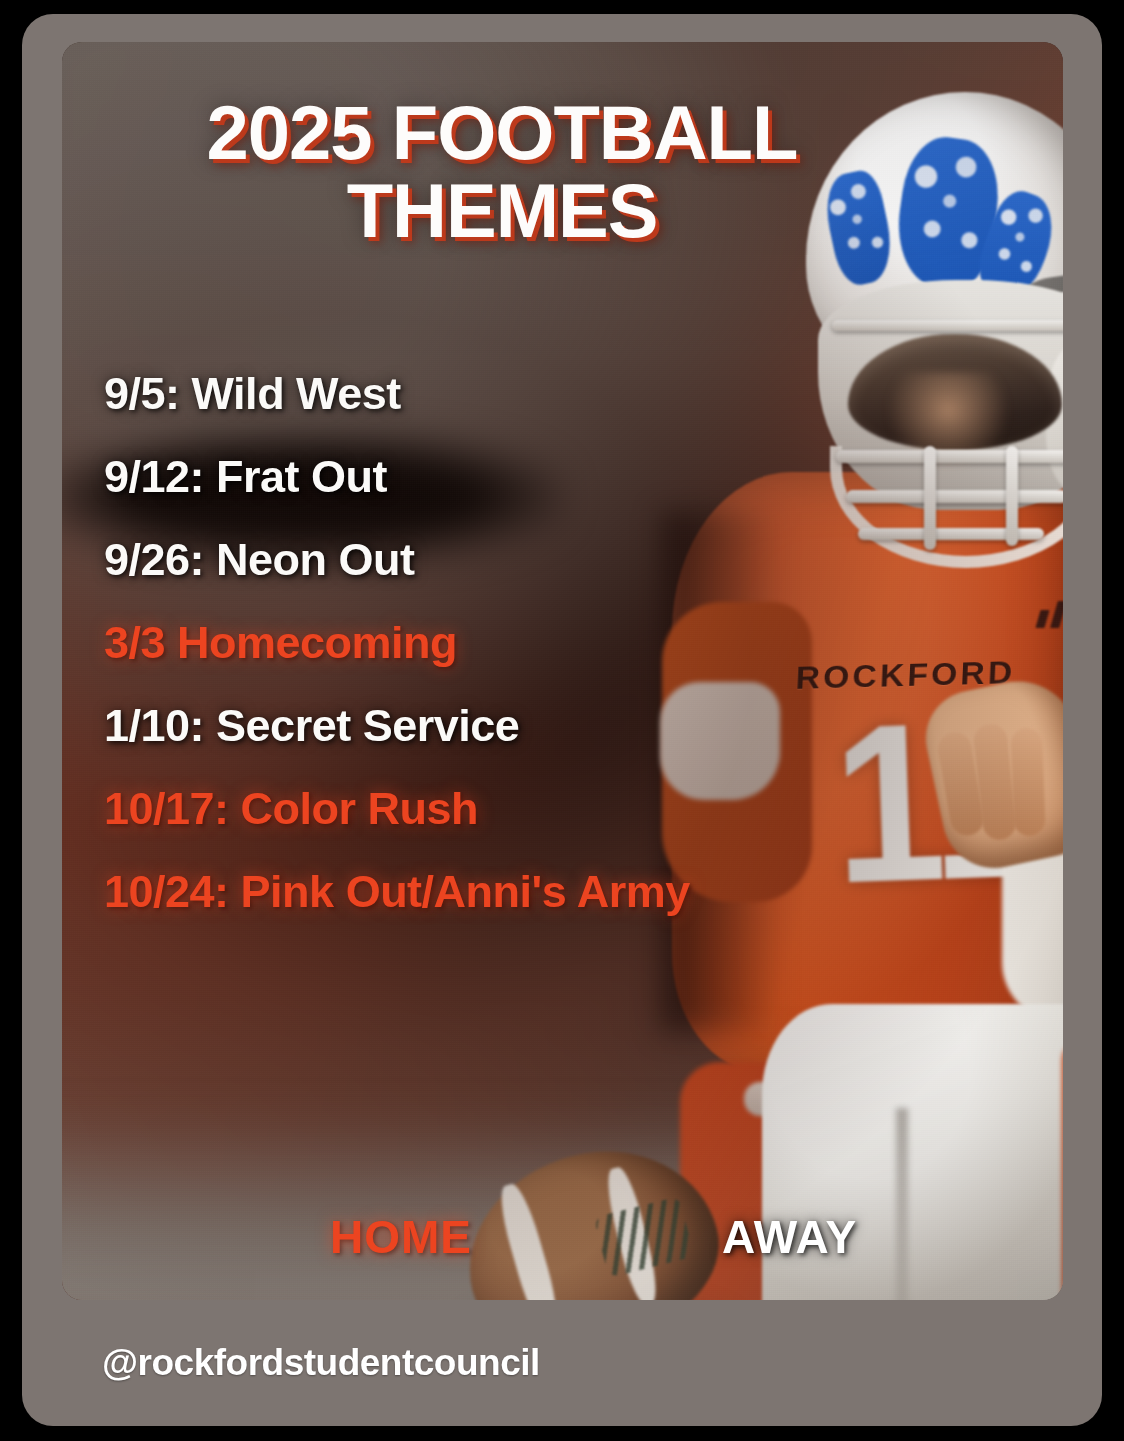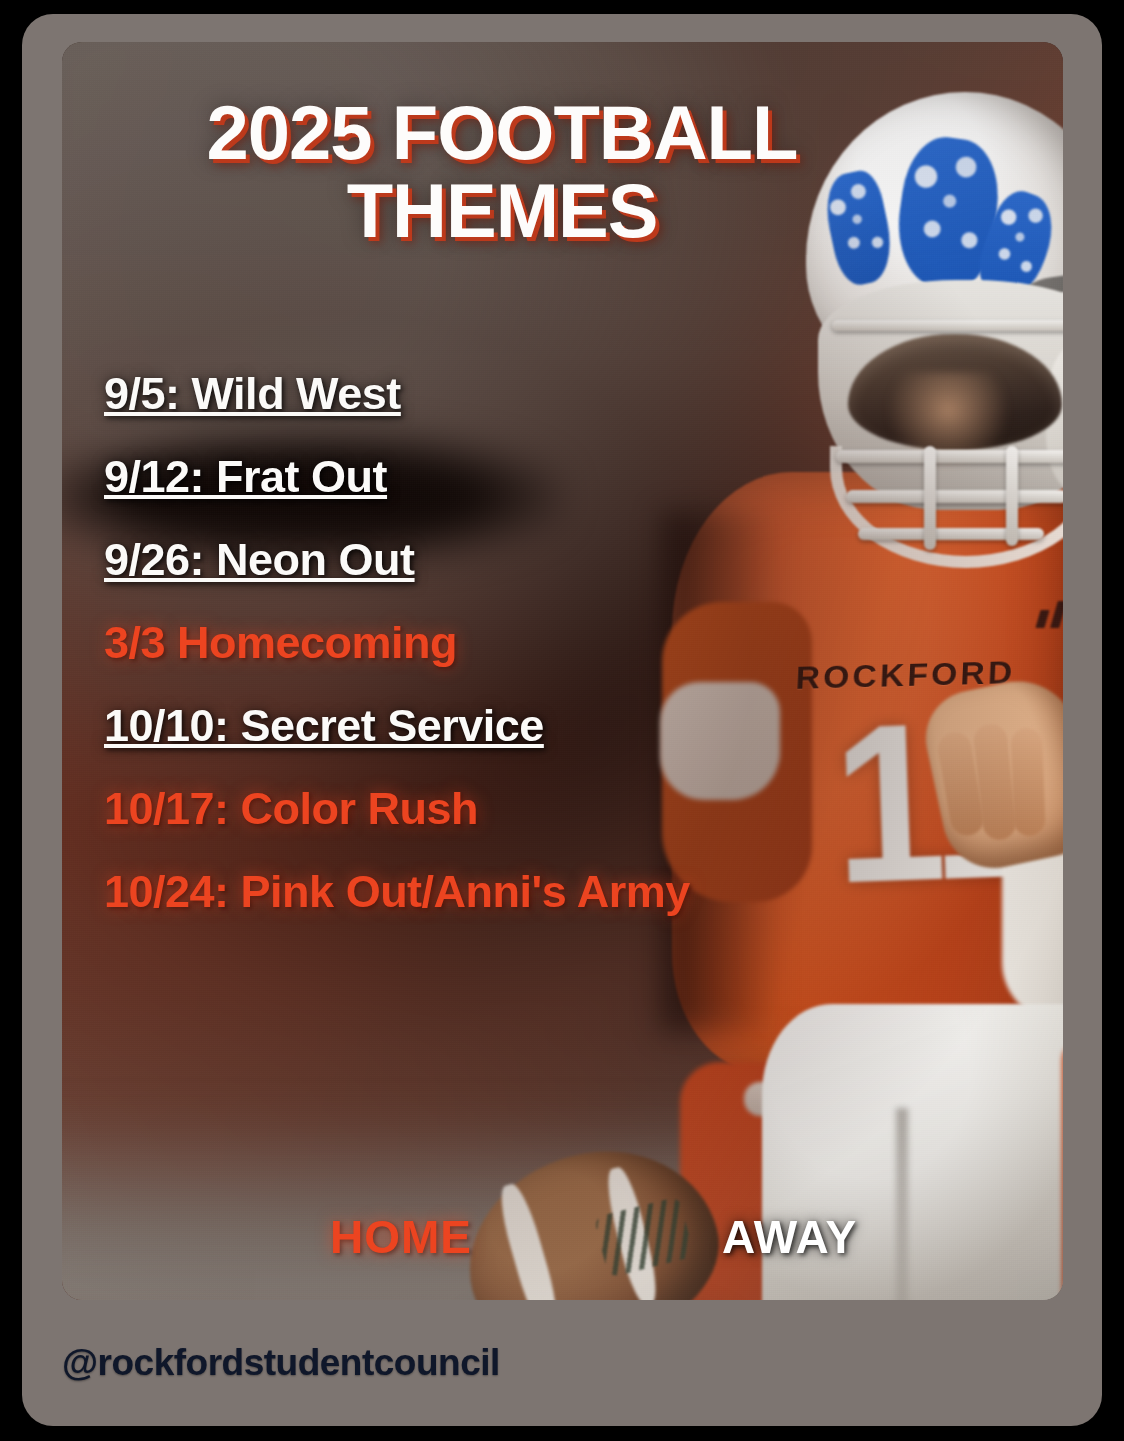--- a/index.html
+++ b/index.html
@@ -323,21 +323,20 @@
     letter-spacing:-.5px;
     white-space:nowrap;
   }
   .theme-row.home {
     color:#ec4420;
     text-shadow:0 0 16px rgba(236,68,32,.55), 2px 2px 4px rgba(40,6,0,.6);
   }
   .theme-row.away {
     color:#fbfaf8;
     text-shadow:0 0 14px rgba(0,0,0,.55), 2px 2px 5px rgba(0,0,0,.7);
-    text-decoration:underline;
   }
 
   #legend {
     position:absolute; left:62px; top:1168px; width:900px; height:62px;
   }
   .legend-item {
     position:absolute;
     font-family:"Liberation Sans", sans-serif;
     font-weight:700; font-size:46px; letter-spacing:1px;
   }
@@ -355,22 +354,23 @@
 
   
   #footer {
     position:absolute;
     left:40px; top:1314px; width:1001px; height:70px;
     display:flex; align-items:center;
   }
   #handle {
     font-family:"Liberation Sans", sans-serif;
     font-weight:700; font-size:37px; letter-spacing:-.5px;
-    color:#0f172a;
+    color:#ffffff;
     text-shadow:0 1px 2px rgba(0,0,0,.35);
+    margin-left:40px;
   }
 </style>
 </head>
 <body>
 
 <div id="card">
 
   <div id="photo">
 
     <div class="bg-base"></div>
@@ -448,21 +448,21 @@
         <div class="theme-row away">
           <span>9/12: Frat Out</span>
         </div>
         <div class="theme-row away">
           <span>9/26: Neon Out</span>
         </div>
         <div class="theme-row home">
           <span>3/3 Homecoming</span>
         </div>
         <div class="theme-row away">
-          <span>10/10: Secret Service</span>
+          <span>1/10: Secret Service</span>
         </div>
         <div class="theme-row home">
           <span>10/17: Color Rush</span>
         </div>
         <div class="theme-row home">
           <span>10/24: Pink Out/Anni's Army</span>
         </div>
       </div>
 
       <div id="legend">

